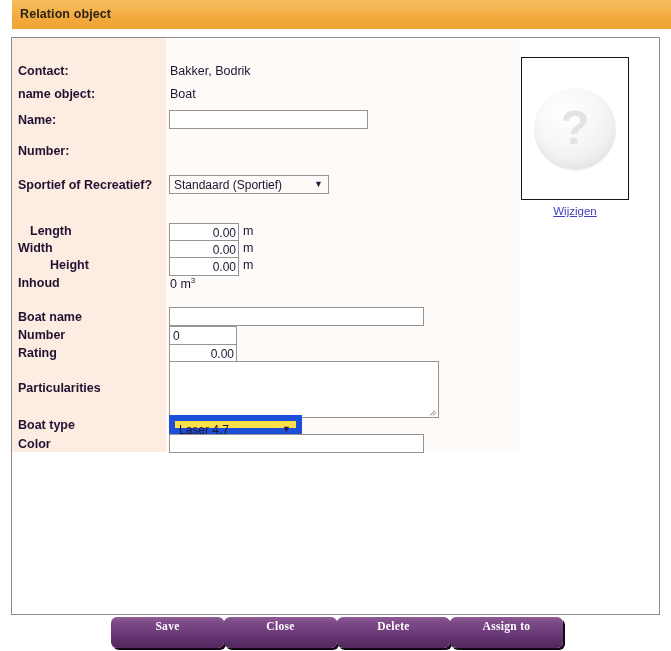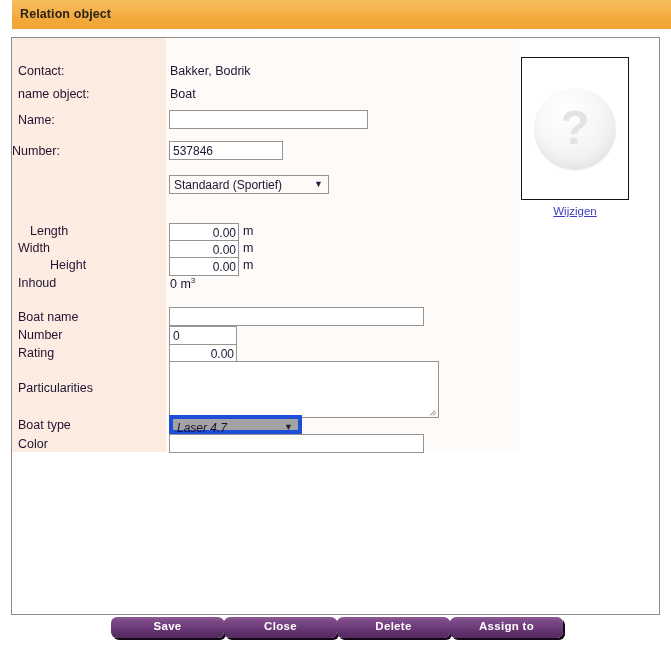--- a/index.html
+++ b/index.html
@@ -67,21 +67,21 @@
     top: 0px;
     width: 354px;
     height: 414px;
     background: #fdfaf7;
   }
 
   
   .lbl {
     position: absolute;
     font-size: 12.5px;
-    font-weight: normal;
+    font-weight: bold;
     color: #201331;
     white-space: nowrap;
   }
   .val {
     position: absolute;
     font-size: 12.5px;
     color: #201331;
     white-space: nowrap;
   }
 
@@ -114,23 +114,22 @@
     white-space: nowrap;
   }
   .sel .arrow {
     position: absolute;
     right: 5px; top: 3px;
     font-size: 9px;
     line-height: 11px;
     color: #2b1a3a;
   }
   .sel.focused {
-    border: 4px solid #1d4ed8;
-    background: #a3a3a3;
-    font-style: italic;
+    border: 6px solid #1d4ed8;
+    background: #fde047;
   }
 
   .ta {
     position: absolute;
     box-sizing: border-box;
     border: 1px solid #949494;
     background: #ffffff;
     font-family: "Liberation Sans", sans-serif;
     font-size: 12px;
     color: #201331;
@@ -238,32 +237,33 @@
     position: absolute;
     left: 0;
     top: 617px;
     width: 671px;
     height: 34px;
   }
   .btn {
     position: absolute;
     top: 0;
     width: 113px;
-    height: 21px;
+    height: 31px;
     border-radius: 6px;
     background: linear-gradient(to bottom, #8e5b96 0%, #7d4a88 18%, #6c3a78 52%, #5c2f68 78%, #54285f 100%);
     box-shadow: 2px 2px 0 #140716;
     color: #ffffff;
     font-size: 11.5px;
     font-weight: bold;
     text-align: center;
     line-height: 18px;
     cursor: pointer;
     letter-spacing: .3px;
     user-select: none;
+    font-family: Liberation Serif, serif;
   }
   .btn-save   { left: 111px; }
   .btn-close  { left: 224px; }
   .btn-delete { left: 337px; }
   .btn-assign { left: 450px; }
 </style>
 </head>
 <body>
 
 <div class="titlebar">
@@ -277,27 +277,27 @@
 
   <div class="lbl" style="left:6px; top:26px;">Contact:</div>
   <div class="val" style="left:158px; top:26px;">Bakker, Bodrik</div>
 
   <div class="lbl" style="left:6px; top:49px;">name object:</div>
   <div class="val" style="left:158px; top:49px;">Boat</div>
 
   <div class="lbl" style="left:6px; top:75px;">Name:</div>
   <input class="txt" style="left: 157px; top: 72px; width: 199px;" value="">
 
-  <div class="lbl" style="left:0; top:106px;">Number:</div>
-  <input class="txt" style="left: 157px; top: 103px; width: 114px;" value="537846">
+  <div class="lbl" style="left:6px; top:106px;">Number:</div>
   <div class="calc" style="left:280px; top:140px;">
     <span class="screen"></span>
     <span class="keys"></span>
   </div>
 
+  <div class="lbl" style="left:6px; top:140px;">Sportief of Recreatief?</div>
   <div class="sel" style="left:157px; top:137px; width:160px;">
     <span class="seltext">Standaard (Sportief)</span>
     <span class="arrow">▼</span>
   </div>
 
   <div class="lbl" style="left:6px; top:186px;margin-left:12px;">Length</div>
   <input class="txt num" style="left: 157px; top: 185px; width: 70px;" value="0.00">
   <div class="unit" style="left:231px; top:186px;">m</div>
 
   <div class="lbl" style="left:6px; top:203px;">Width</div>

